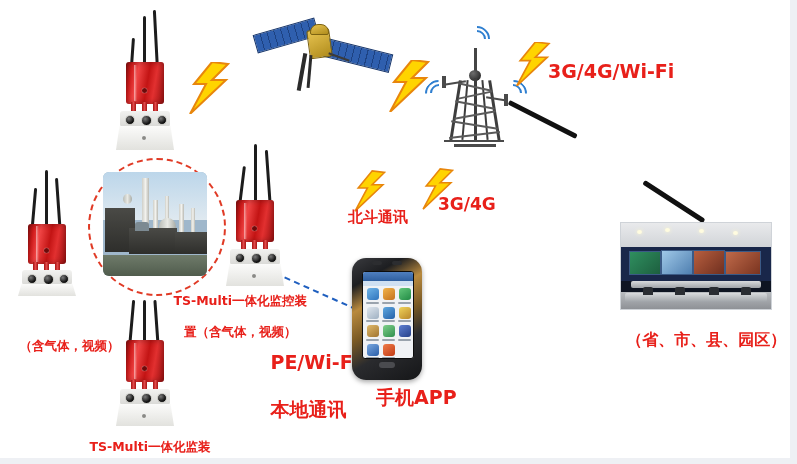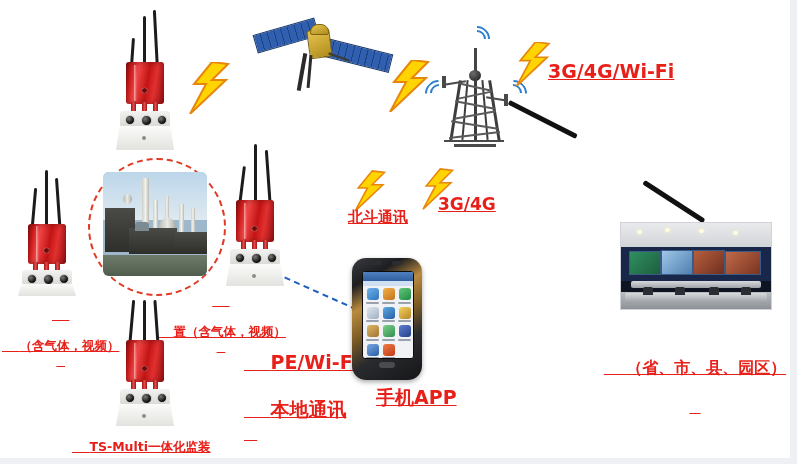--- a/index.html
+++ b/index.html
@@ -7,21 +7,21 @@
     width:797px;height:464px;
     background:#eef0f4;
     font-family:"Liberation Sans","DejaVu Sans",sans-serif;
     overflow:hidden;
   }
   #stage{
     position:absolute;left:0;top:0;width:790px;height:458px;
     background:#ffffff;
     overflow:hidden;
   }
-  .lbl{position:absolute;color:#e8201a;font-weight:bold;line-height:1.22;text-align:center;white-space:pre;text-decoration:underline;}
+  .lbl{position:absolute;color:#e8201a;font-weight:bold;line-height:1.22;text-align:center;white-space:pre;}
   .lbl.cn{font-family:"DejaVu Sans","Liberation Sans",sans-serif;}
 
   
   .device{position:absolute;}
   .dev-ant{position:absolute;background:#1c1c1c;border-radius:2px;}
   .dev-body{position:absolute;border-radius:3px;
      background:linear-gradient(100deg,#8e0f0f 0%,#d21b1b 14%,#f04545 30%,#c31414 55%,#e23030 72%,#9c1010 100%);
      box-shadow:inset 0 0 6px rgba(0,0,0,.35);}
   .dev-body:after{content:"";position:absolute;left:22%;top:6%;width:8%;height:88%;
      background:linear-gradient(90deg,rgba(255,255,255,.55),rgba(255,255,255,0));}
@@ -238,21 +238,21 @@
     <div class="dev-neck" style="left:30px;top:100px;width:5px;height:11px;"></div>
     <div class="dev-neck" style="left:41px;top:100px;width:5px;height:11px;"></div>
     <div class="dev-ring" style="left:8px;top:109px;width:50px;height:16px;"></div>
     <div class="dev-lens" style="left:13px;top:113px;width:8px;height:8px;"></div>
     <div class="dev-lens" style="left:29px;top:113px;width:9px;height:9px;"></div>
     <div class="dev-lens" style="left:45px;top:113px;width:8px;height:8px;"></div>
     <div class="dev-cone" style="left:4px;top:124px;width:58px;height:22px;clip-path:polygon(6% 0,94% 0,100% 100%,0 100%);"></div>
     <div class="dev-dot" style="left:30px;top:134px;width:4px;height:4px;background:#8a8a86;"></div>
   </div>
   <div class="lbl cn" style="left:156px;top:278px;font-size:12.5px;">
-    <br>
+    <span>TS-Multi一体化监控装</span><br>
     <span>置（含气体，视频）</span>
   </div>
 
   <div class="device" style="left:110px;top:300px;width:76px;height:124px;">
     <div class="dev-ant" style="left:20px;top:0px;width:3px;height:50px;transform:rotate(5deg);"></div>
     <div class="dev-ant" style="left:33px;top:0px;width:3px;height:48px;"></div>
     <div class="dev-ant" style="left:45px;top:0px;width:3px;height:46px;transform:rotate(-4deg);"></div>
     <div class="dev-body" style="left:16px;top:40px;width:38px;height:42px;"></div>
     <div class="dev-dot" style="left:32px;top:66px;width:5px;height:5px;"></div>
     <div class="dev-neck" style="left:21px;top:80px;width:5px;height:11px;"></div>
@@ -351,17 +351,17 @@
     <div class="room-screen" style="left:72px;top:27px;width:30px;height:23px;background:linear-gradient(135deg,#b85f3f,#6f2f1f);"></div>
     <div class="room-screen" style="left:104px;top:28px;width:34px;height:22px;background:linear-gradient(135deg,#c06a4a,#7a3420);"></div>
     <div class="room-floor"></div>
     <div class="room-desk" style="left:10px;top:58px;width:130px;height:7px;"></div>
     <div class="room-desk" style="left:4px;top:70px;width:142px;height:9px;"></div>
     <div class="room-chair" style="left:22px;top:64px;width:10px;height:8px;"></div>
     <div class="room-chair" style="left:54px;top:64px;width:10px;height:8px;"></div>
     <div class="room-chair" style="left:88px;top:64px;width:10px;height:8px;"></div>
     <div class="room-chair" style="left:120px;top:64px;width:10px;height:8px;"></div>
   </div>
-  <div class="lbl cn" style="left:600px;top:310px;width:190px;font-size:16px;margin-top:28px;">
+  <div class="lbl cn" style="left:600px;top:310px;width:190px;font-size:16px;">
     <span>（省、市、县、园区）</span><br>
   </div>
 
 </div>
 
 </body></html>

